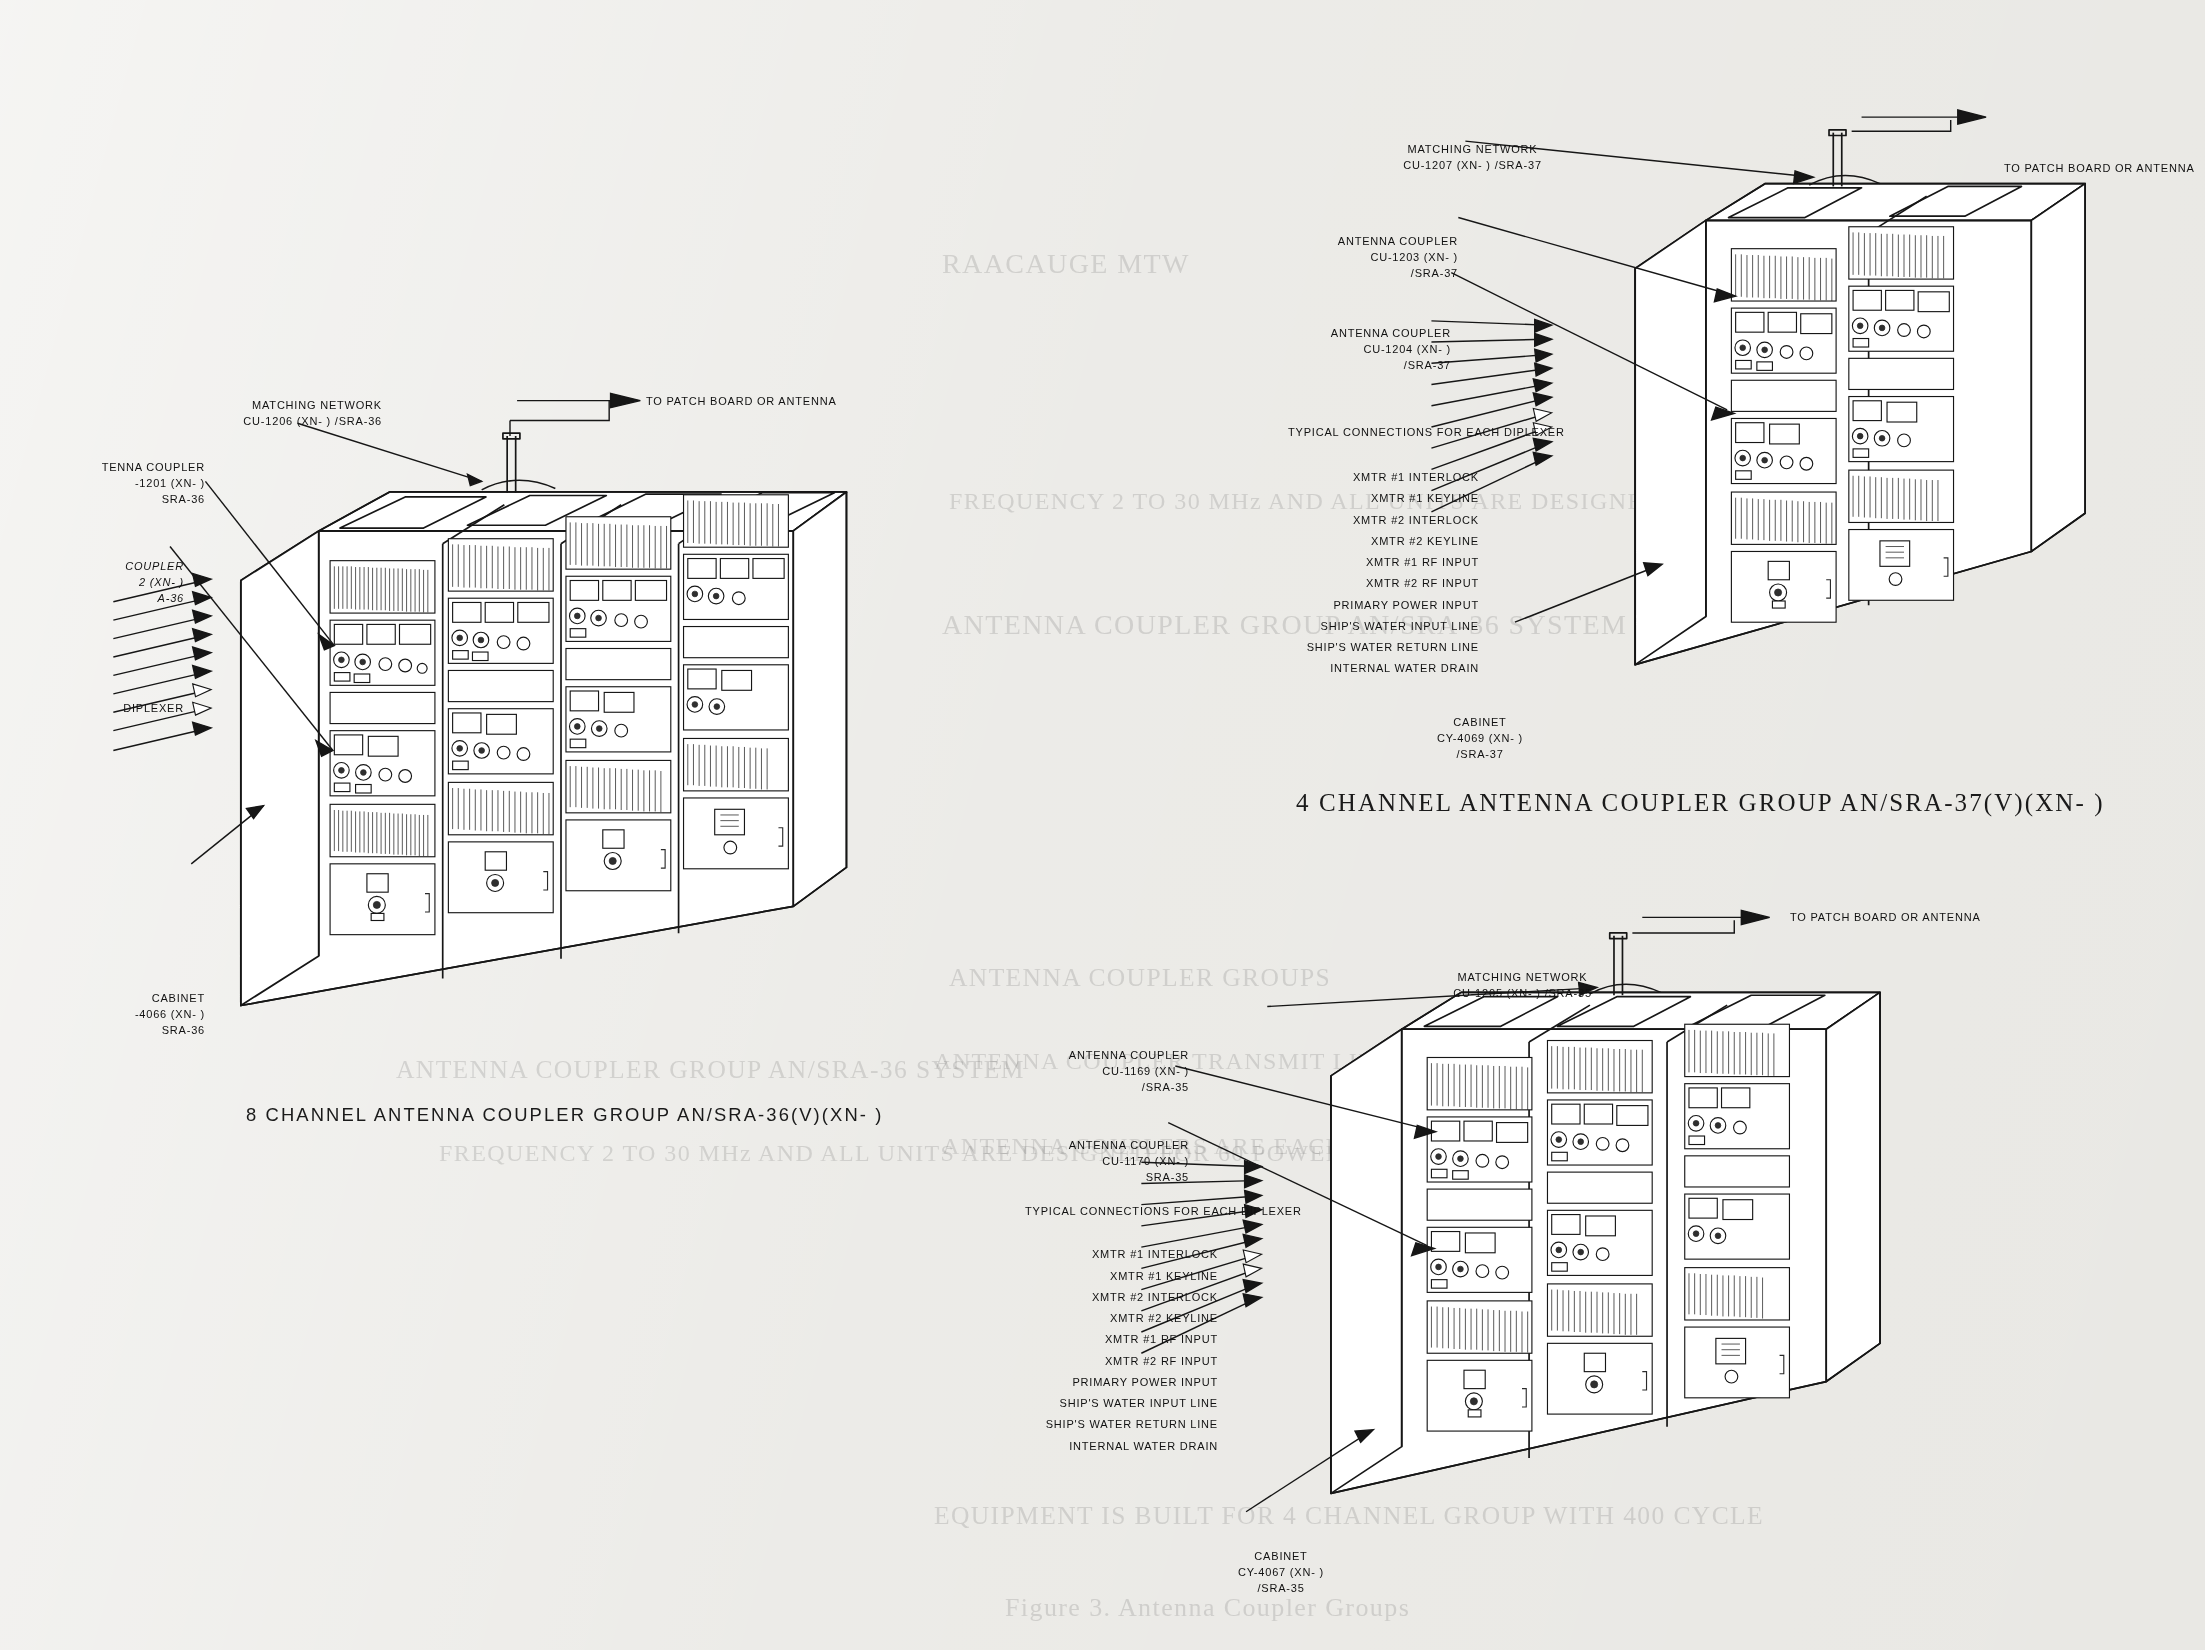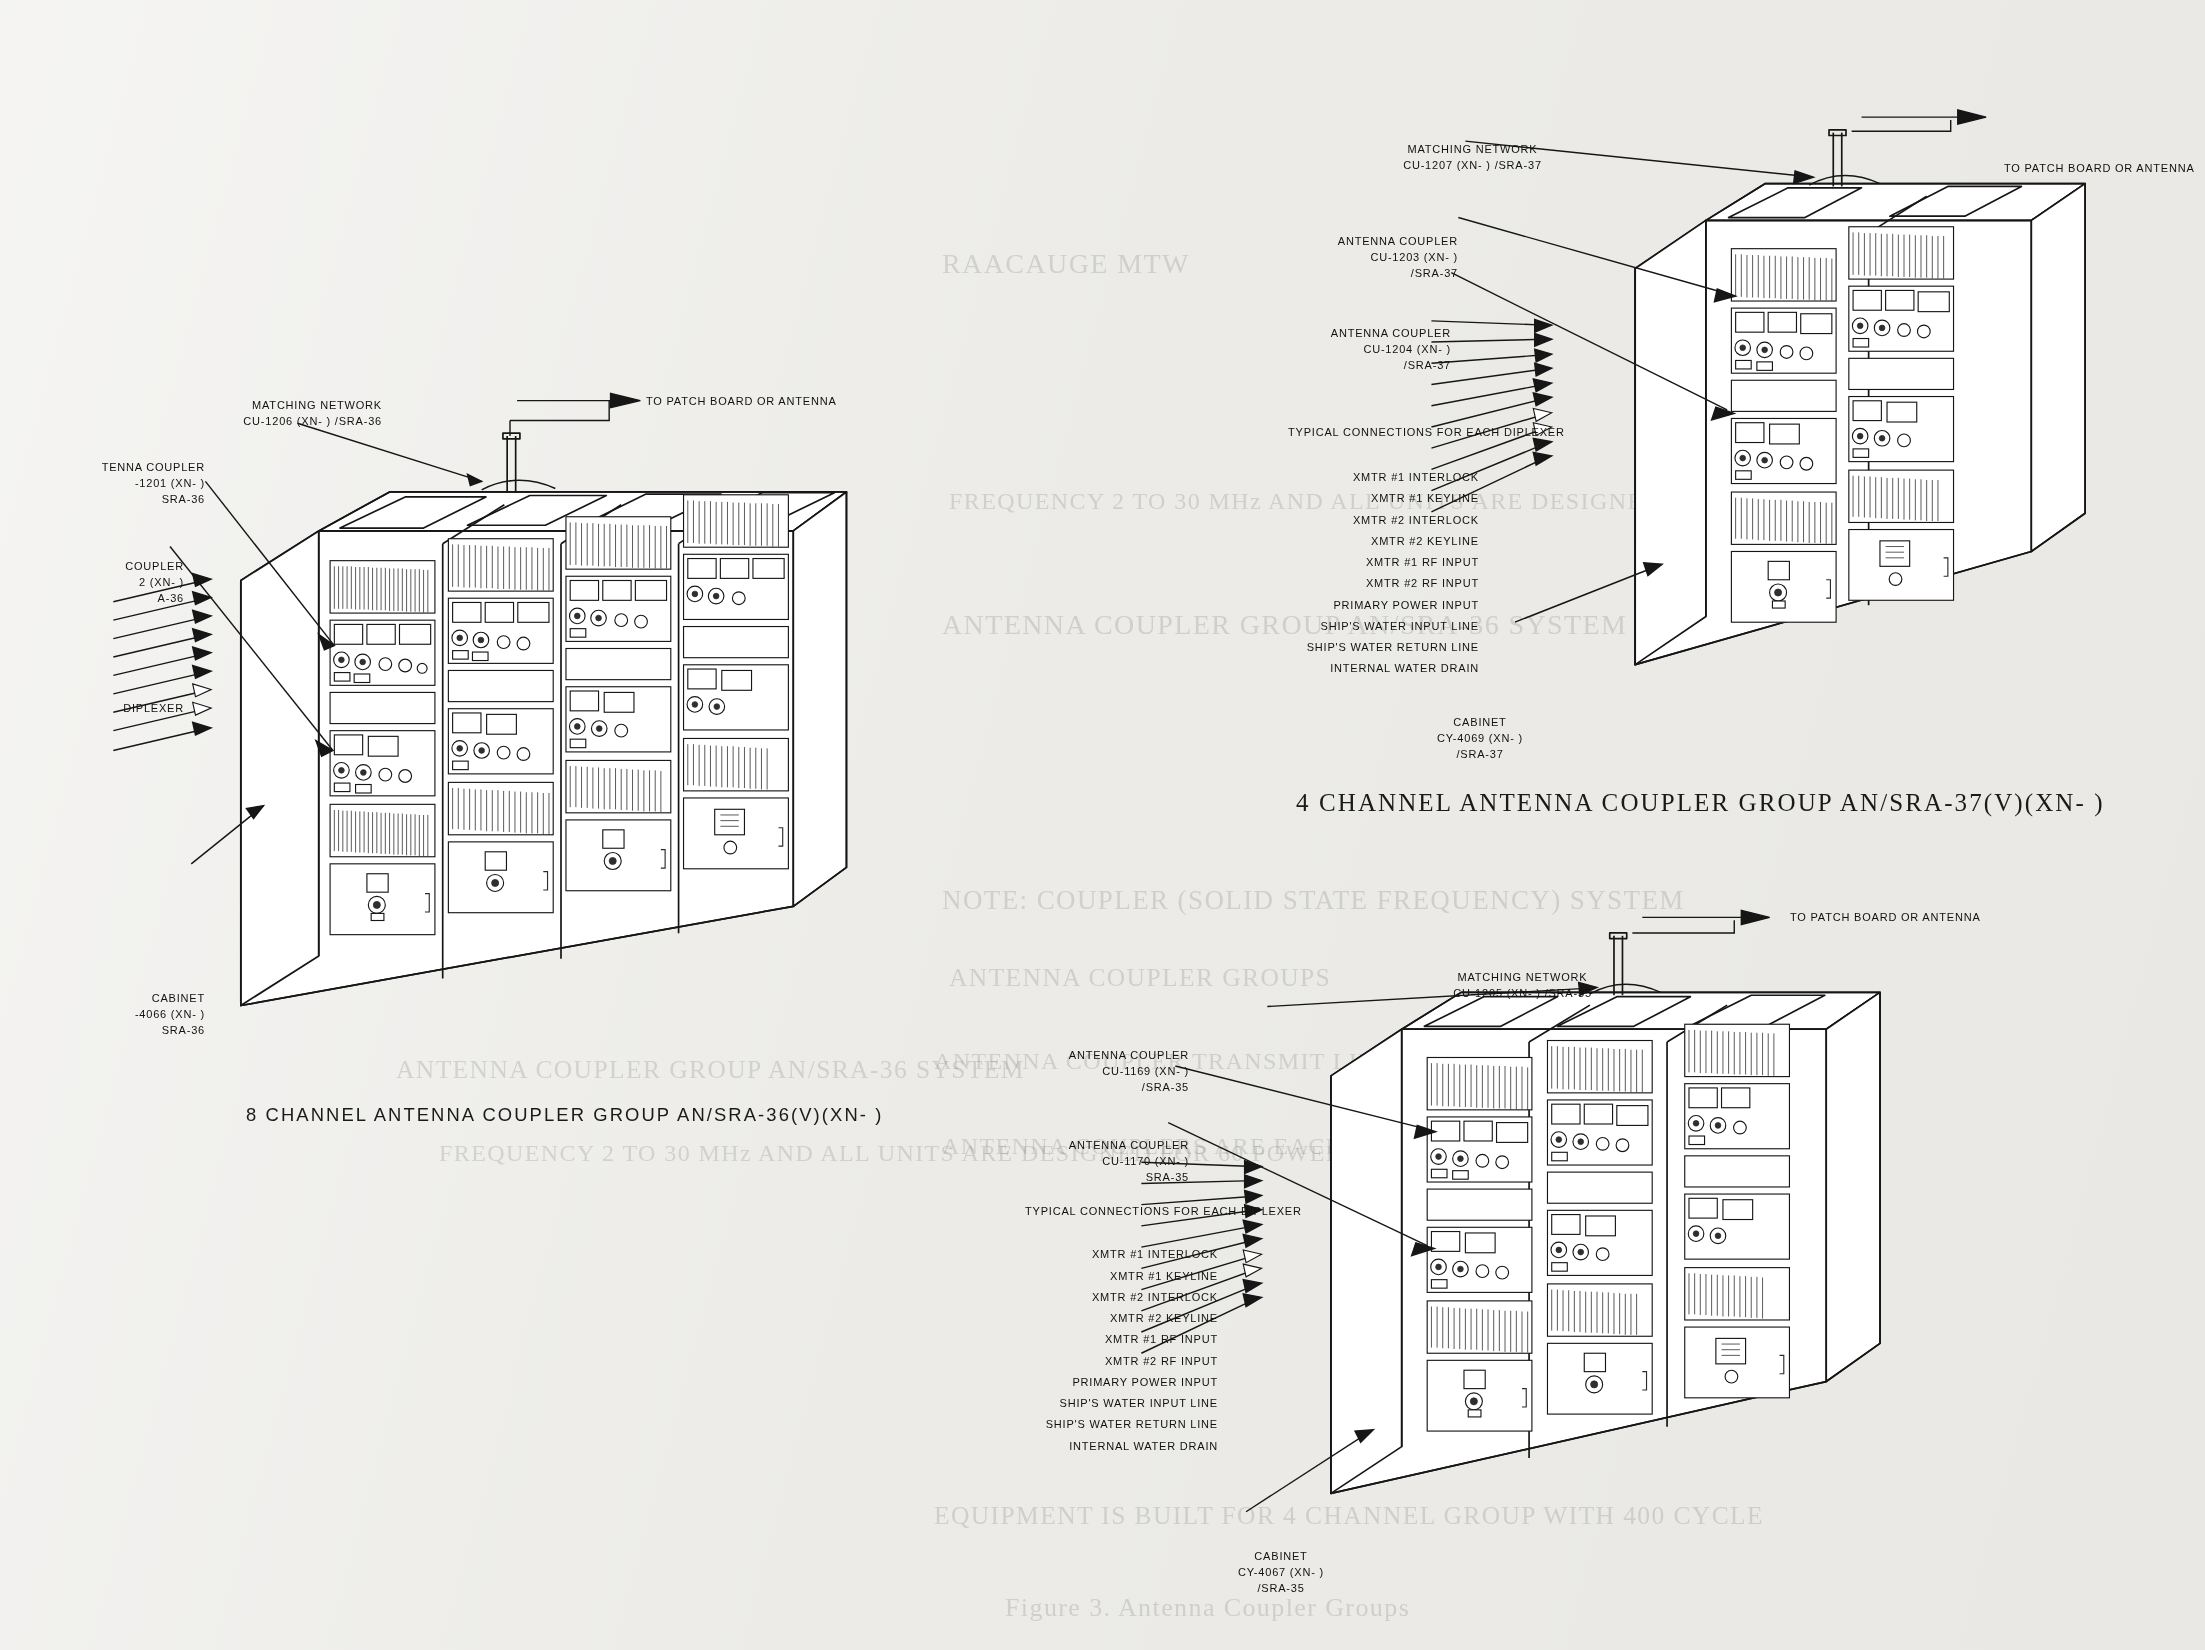--- a/index.html
+++ b/index.html
@@ -61,21 +61,20 @@
   .hatch-bg { fill: #ffffff; }
 </style>
 </head>
 <body>
 
 <div id="page">
 
   <div class="ghost" style="left:942px; top:248px; font-size:28px;">RAACAUGE MTW</div>
   <div class="ghost" style="left:949px; top:488px; font-size:24px;">FREQUENCY 2 TO 30 MHz AND ALL UNITS ARE DESIGNED FOR 60 POWER</div>
   <div class="ghost" style="left:942px; top:609px; font-size:28px;">ANTENNA COUPLER GROUP AN/SRA-36 SYSTEM</div>
-  <div class="ghost" style="left:942px; top:885px; font-size:27px;">NOTE: COUPLER (SOLID STATE FREQUENCY) SYSTEM</div>
   <div class="ghost" style="left:949px; top:963px; font-size:25.5px;">ANTENNA COUPLER GROUPS</div>
   <div class="ghost" style="left:934px; top:1048px; font-size:24px;">ANTENNA COUPLER TRANSMIT LINE TERMINALS (CONT)</div>
   <div class="ghost" style="left:942px; top:1133px; font-size:24px;">ANTENNA COUPLERS ARE EACH EQUIPPED WITH ONE</div>
   <div class="ghost" style="left:934px; top:1501px; font-size:25.5px;">EQUIPMENT IS BUILT FOR 4 CHANNEL GROUP WITH 400 CYCLE</div>
   <div class="ghost" style="left:1005px; top:1593px; font-size:26px;">Figure 3. Antenna Coupler Groups</div>
   <div class="ghost" style="left:439px; top:1140px; font-size:24px;">FREQUENCY 2 TO 30 MHz AND ALL UNITS ARE DESIGNED FOR 60 POWER</div>
   <div class="ghost" style="left:396px; top:1055px; font-size:25.5px;">ANTENNA COUPLER GROUP AN/SRA-36 SYSTEM</div>
 
   <div class="figure" style="left:85px; top:368px; width:850px; height:680px;">
     <svg width="850" height="680" viewBox="0 0 1200 960">
@@ -316,21 +315,21 @@
     <span>CU-1206 (XN- ) /SRA-36</span>
   </div>
   <div class="lbl" style="left:646px; top:394px;">
     <span>TO PATCH BOARD OR ANTENNA</span>
   </div>
   <div class="lbl r" style="left:42px; top:460px; width:163px;">
     <span>TENNA COUPLER</span><br>
     <span>-1201 (XN- )</span><br>
     <span>SRA-36</span>
   </div>
-  <div class="lbl r" style="left:42px; top:559px; width:142px;">
+  <div class="lbl r" style="left:42px; top:559px; width:142px;font-style:italic;">
     <span> COUPLER</span><br>
     <span>2 (XN- )</span><br>
     <span>A-36</span>
   </div>
   <div class="lbl r" style="left:42px; top:701px; width:142px;">
     <span> DIPLEXER</span>
   </div>
   <div class="lbl r" style="left:42px; top:991px; width:163px;">
     <span>CABINET</span><br>
     <span>-4066 (XN- )</span><br>

